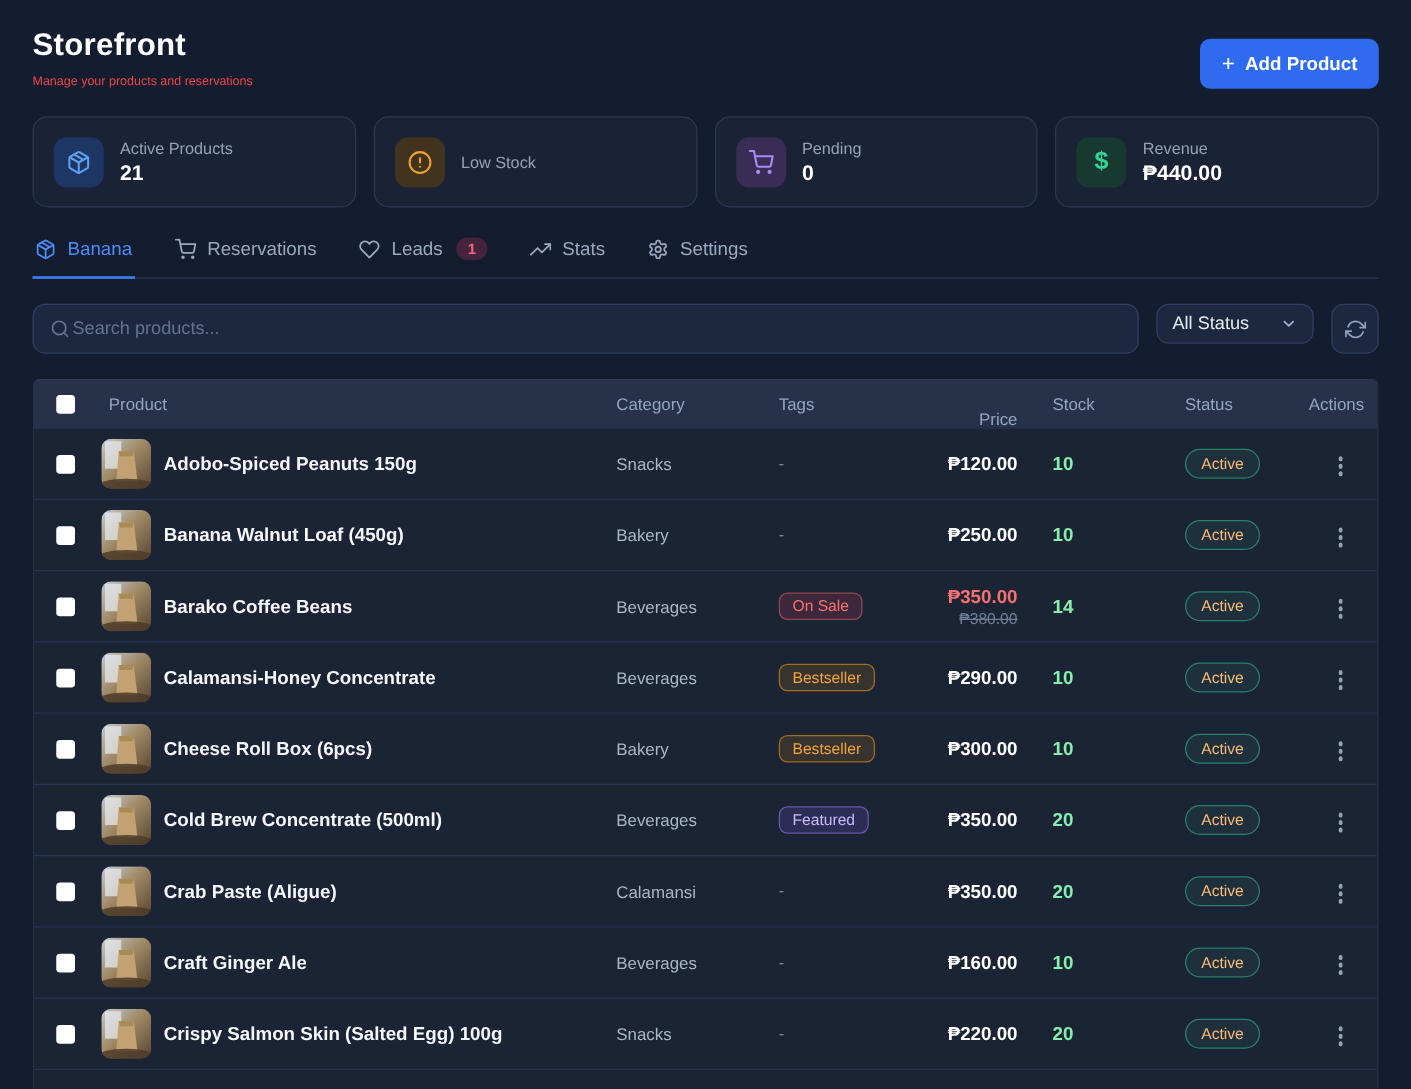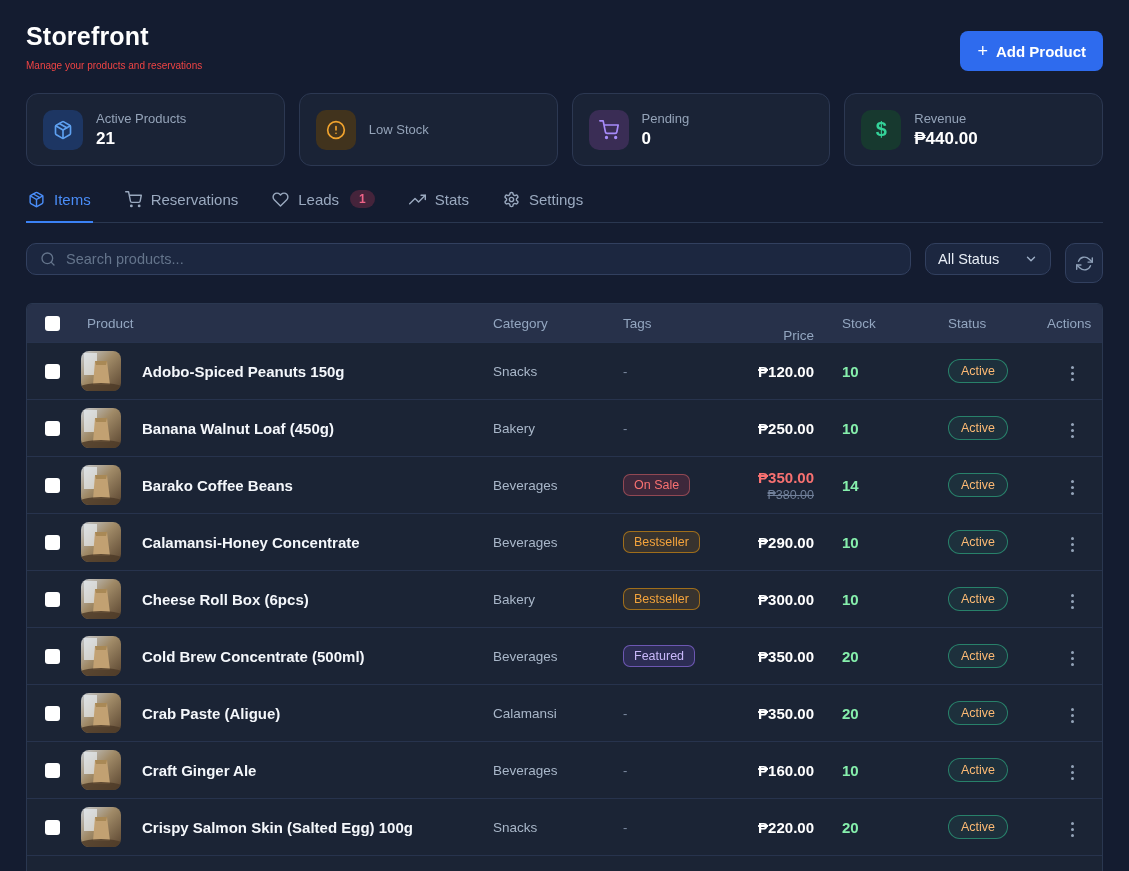--- a/index.html
+++ b/index.html
@@ -49,22 +49,22 @@
   }
   .tab.active { color:#4a8df8; border-bottom-color:#3b82f6; }
   .tab-badge {
     background:#45243b; color:#ef6388; font-size:12px; font-weight:600;
     padding:2px 9px; border-radius:999px; margin-left:2px;
   }
 
   
   .toolbar { margin-top:20px; display:flex; gap:14px; }
   .search {
-    flex:1; height:32px; background:#1c2740; border:1px solid #32405f;
-    border-radius:10px; display:flex; align-items:center; gap:10px; padding:0 13px;
+    flex:1; height:40px; background:#1c2740; border:1px solid #32405f;
+    border-radius:10px; display:flex; align-items:center; gap:2px; padding:0 13px;
     color:#64748b;
   }
   .search input {
     flex:1; background:transparent; border:none; outline:none;
     color:#dbe4f0; font-size:14.5px; font-family:inherit;
   }
   .search input::placeholder { color:#64748b; }
   .select-box {
     width:126px; height:32px; background:#1c2740; border:1px solid #32405f;
     border-radius:10px; display:flex; align-items:center; justify-content:space-between;
@@ -89,21 +89,21 @@
   }
   .row {
     display:grid; grid-template-columns:var(--cols); align-items:center;
     height:57px; border-top:1px solid #27334d;
   }
   .row.filler { height:40px; }
   .cell { min-width:0; }
   .c-check { padding-left:18px; }
   .checkbox { width:15px; height:15px; background:#ffffff; border-radius:3px; cursor:pointer; }
   .th-product { padding-left:6px; }
-  .c-product { display:flex; align-items:center; gap:21px; }
+  .c-product { display:flex; align-items:center; gap:10px; }
   .thumb { width:40px; height:40px; border-radius:8px; overflow:hidden; flex:none; }
   .thumb svg { display:block; width:40px; height:40px; }
   .pname { font-size:15px; font-weight:600; color:#f4f7fb; white-space:nowrap; overflow:hidden; }
   .c-cat { font-size:13.5px; color:#a9b7c9; }
   .tag {
     display:inline-block; font-size:12.5px; padding:3px 10px; border-radius:7px;
     border:1px solid transparent; white-space:nowrap;
   }
   .tag-on-sale   { color:#f87171; background:rgba(244,63,94,.16);  border-color:rgba(248,113,113,.45); }
   .tag-bestseller{ color:#f3a33c; background:rgba(245,158,11,.13); border-color:rgba(245,158,11,.55); }
@@ -209,21 +209,21 @@
   </div>
 
   <div class="tabs">
     <div class="tab active">
       <svg class="ic" width="17" height="17" viewBox="0 0 24 24" fill="none" stroke="currentColor" stroke-width="2" stroke-linecap="round" stroke-linejoin="round">
           <path d="M16.5 9.4 7.55 4.24"></path>
           <path d="M21 16V8a2 2 0 0 0-1-1.73l-7-4a2 2 0 0 0-2 0l-7 4A2 2 0 0 0 3 8v8a2 2 0 0 0 1 1.73l7 4a2 2 0 0 0 2 0l7-4A2 2 0 0 0 21 16z"></path>
           <path d="M3.27 6.96 12 12.01l8.73-5.05"></path>
           <path d="M12 22.08V12"></path>
         </svg>
-      <span>Items</span>
+      <span>Banana</span>
     </div>
     <div class="tab">
       <svg class="ic" width="17" height="17" viewBox="0 0 24 24" fill="none" stroke="currentColor" stroke-width="2" stroke-linecap="round" stroke-linejoin="round">
           <circle cx="9" cy="21" r="1"></circle>
           <circle cx="20" cy="21" r="1"></circle>
           <path d="M1 1h4l2.68 13.39a2 2 0 0 0 2 1.61h9.72a2 2 0 0 0 2-1.61L23 6H6"></path>
         </svg>
       <span>Reservations</span>
     </div>
     <div class="tab">

